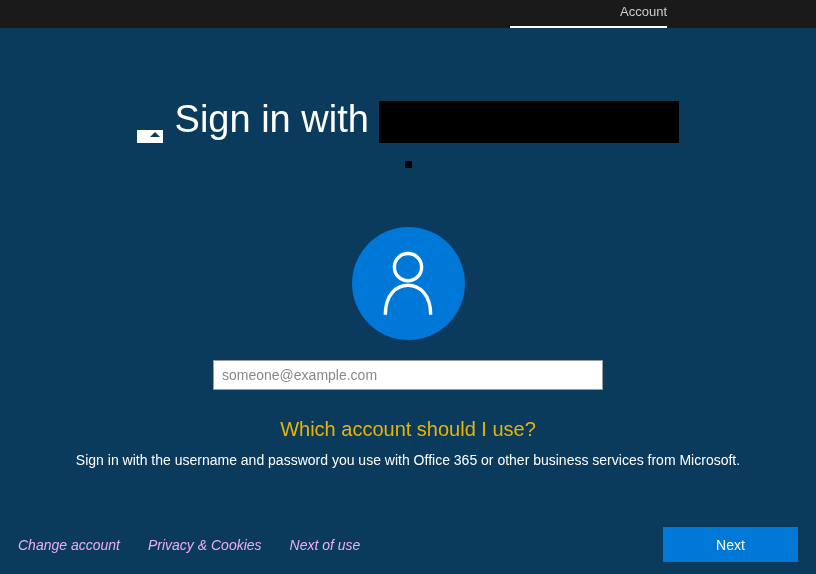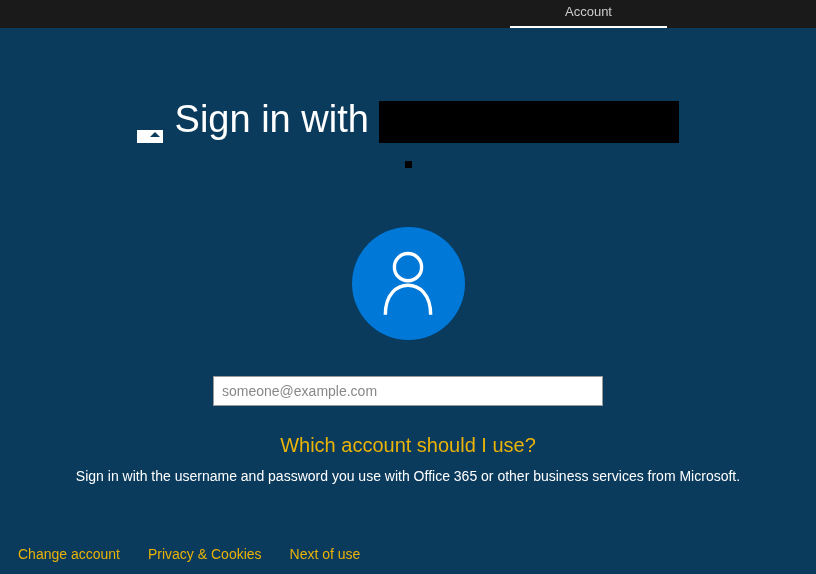--- a/index.html
+++ b/index.html
@@ -20,21 +20,21 @@
       height: 28px;
       background: #1a1a1a;
       position: relative;
     }
     .tab {
       position: absolute;
       left: 510px;
       top: 0;
       width: 157px;
       height: 28px;
-      text-align: center;
+      text-align: right;
       color: #ccc;
       font-size: 13px;
       line-height: 24px;
       border-bottom: 2px solid #fff;
     }
     .main {
       padding-top: 70px;
       text-align: center;
       color: #fff;
     }
@@ -111,21 +111,21 @@
       align-items: center;
       justify-content: center;
     }
     .avatar svg {
       width: 58px;
       height: 68px;
     }
     .email-input {
       width: 390px;
       height: 30px;
-      margin: 36px auto 0;
+      margin: 20px auto 0;
       display: block;
       background: #fff;
       border: 1px solid #999;
       padding: 0 8px;
       font-size: 14px;
       color: #555;
       font-family: inherit;
     }
     .email-input::placeholder {
       color: #888;
@@ -149,23 +149,24 @@
       width: 100%;
       padding: 0 18px;
       display: flex;
       align-items: center;
     }
     .footer-links {
       display: flex;
       gap: 28px;
     }
     .footer-link {
-      color: #eab308;
+      color: #f0abfc;
       font-size: 14px;
       cursor: pointer;
+      font-style: italic;
     }
     .next-btn {
       margin-left: auto;
       width: 135px;
       height: 35px;
       background: #0078d7;
       color: #fff;
       border: none;
       font-size: 14px;
       font-family: inherit;
@@ -201,13 +202,14 @@
   <div class="hint">Which account should I use?</div>
   <div class="hint2">Sign in with the username and password you use with Office 365 or other business services from Microsoft.</div>
 </div>
 
 <div class="footer">
   <div class="footer-links">
     <span class="footer-link">Change account</span>
     <span class="footer-link">Privacy &amp; Cookies</span>
     <span class="footer-link">Next of use</span>
   </div>
+  <button class="next-btn">Next</button>
 </div>
 
 </body></html>

